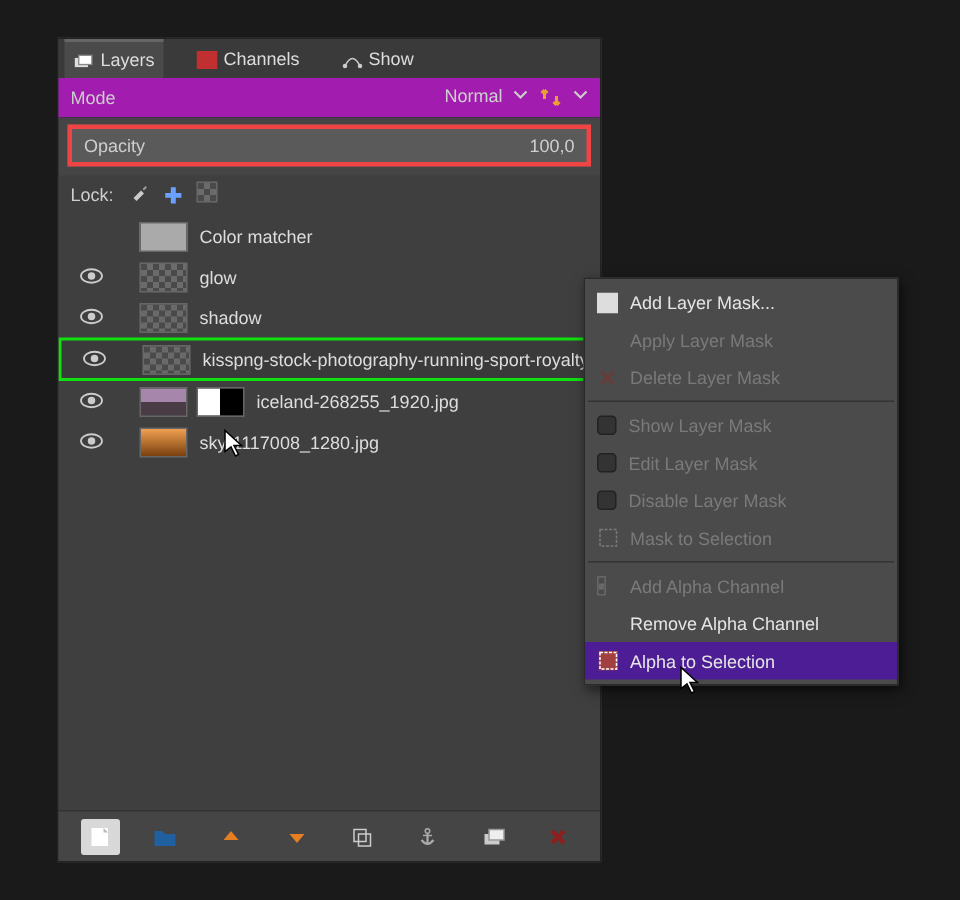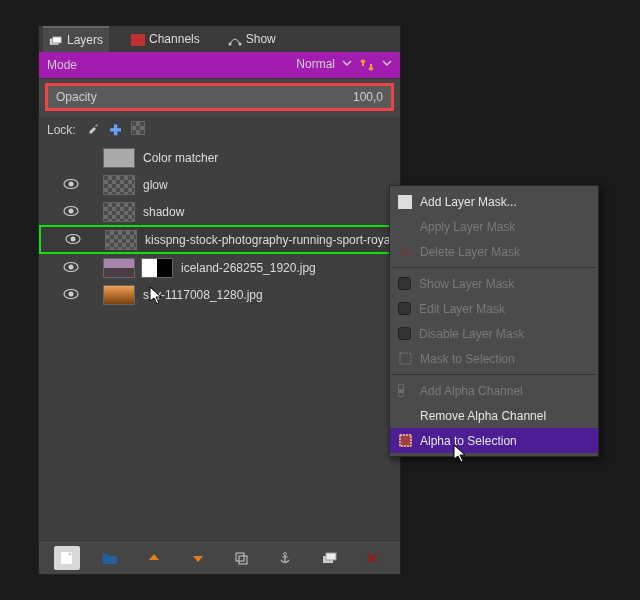--- a/index.html
+++ b/index.html
@@ -69,21 +69,21 @@
   .lock-row .brush { color: #ddd; }
   .layers-list {
     flex: 1;
     background: #3f3f3f;
     overflow: hidden;
   }
   .layer {
     display: flex;
     align-items: center;
     height: 27px;
-    padding-left: 22px;
+    padding-left: 12px;
     position: relative;
   }
   .eye {
     width: 20px;
     text-align: center;
     color: #ccc;
     font-size: 14px;
   }
   .link-col { width: 22px; }
   .thumb {

